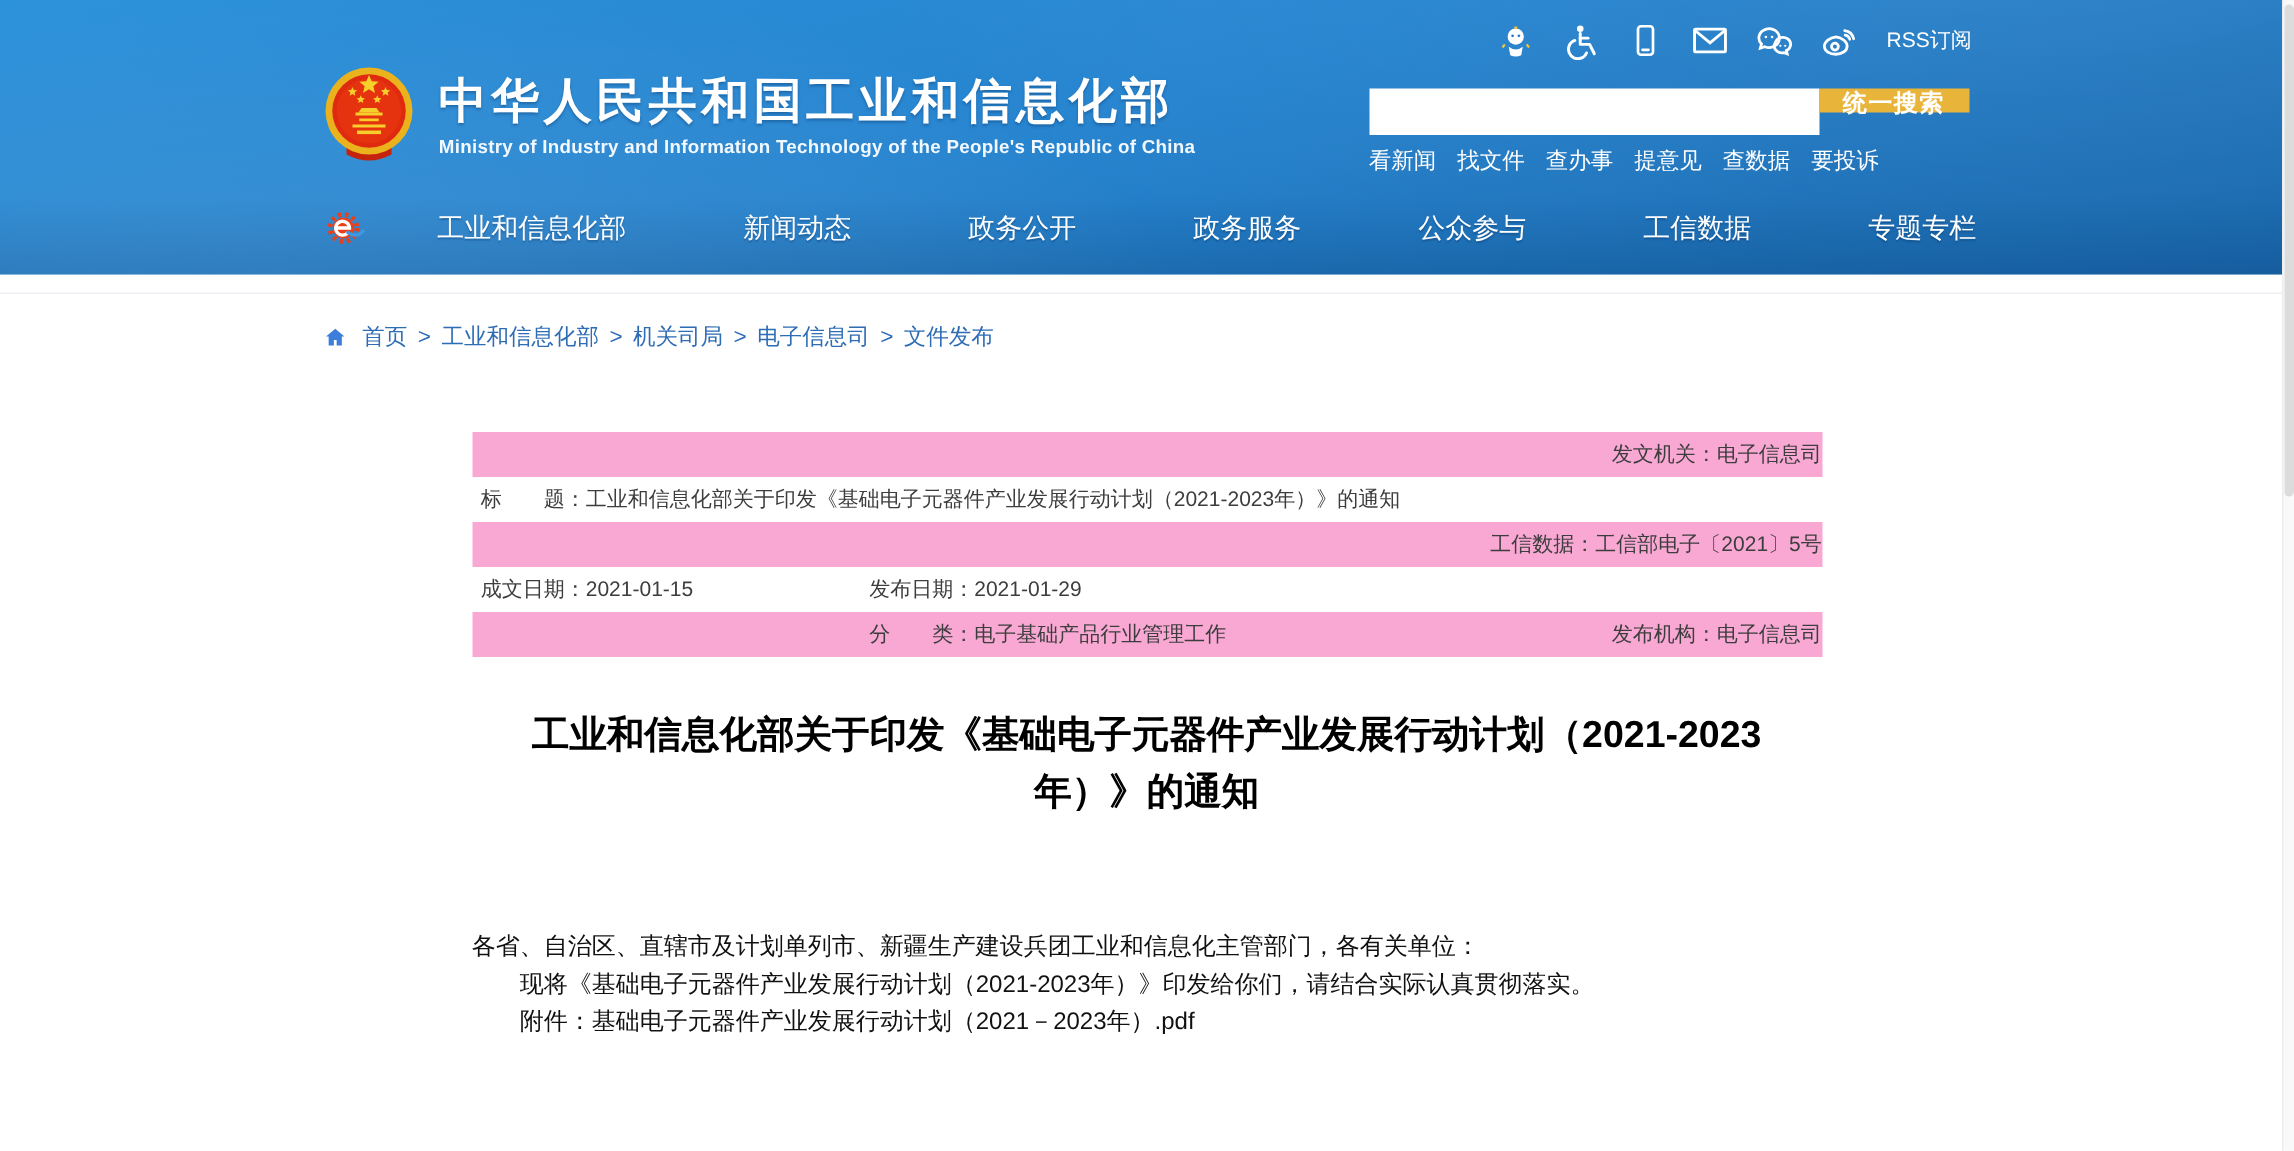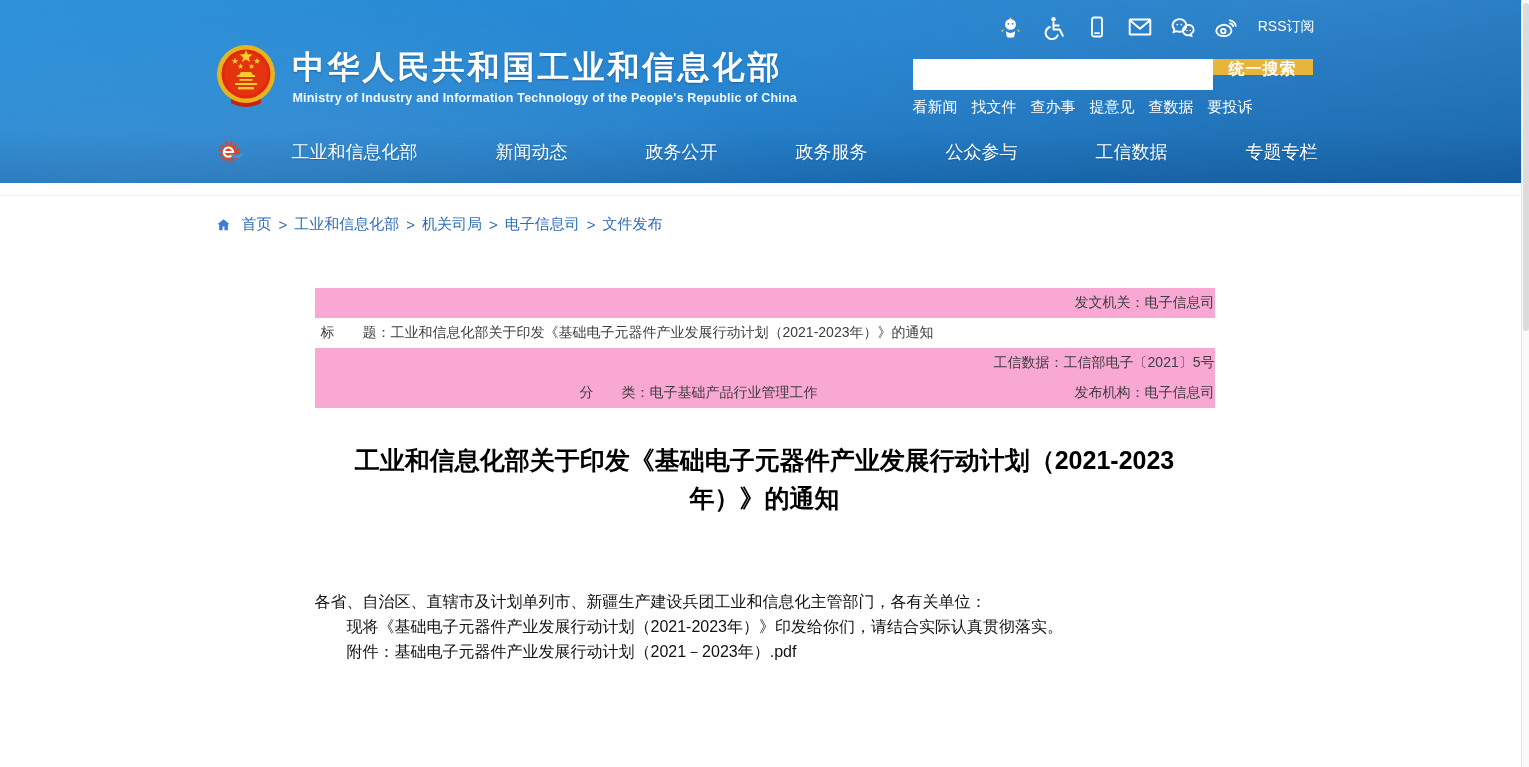--- a/index.html
+++ b/index.html
@@ -229,20 +229,30 @@
         <span class="lbl">标　　题：</span>
         <span class="val">工业和信息化部关于印发《基础电子元器件产业发展行动计划（2021-2023年）》的通知</span>
       </span>
     </div>
     <div class="doc-row alt">
       <span class="doc-cell">
         <span class="lbl">工信数据：</span>
         <span class="val">工信部电子〔2021〕5号</span>
       </span>
     </div>
+    <div class="doc-row">
+      <span class="doc-cell">
+        <span class="lbl">成文日期：</span>
+        <span class="val">2021-01-15</span>
+      </span>
+      <span class="doc-cell second">
+        <span class="lbl">发布日期：</span>
+        <span class="val">2021-01-29</span>
+      </span>
+    </div>
     <div class="doc-row alt">
       <span class="doc-cell">
         <span class="lbl">发布机构：</span>
         <span class="val">电子信息司</span>
       </span>
       <span class="doc-cell second">
         <span class="lbl">分　　类：</span>
         <span class="val">电子基础产品行业管理工作</span>
       </span>
     </div>

